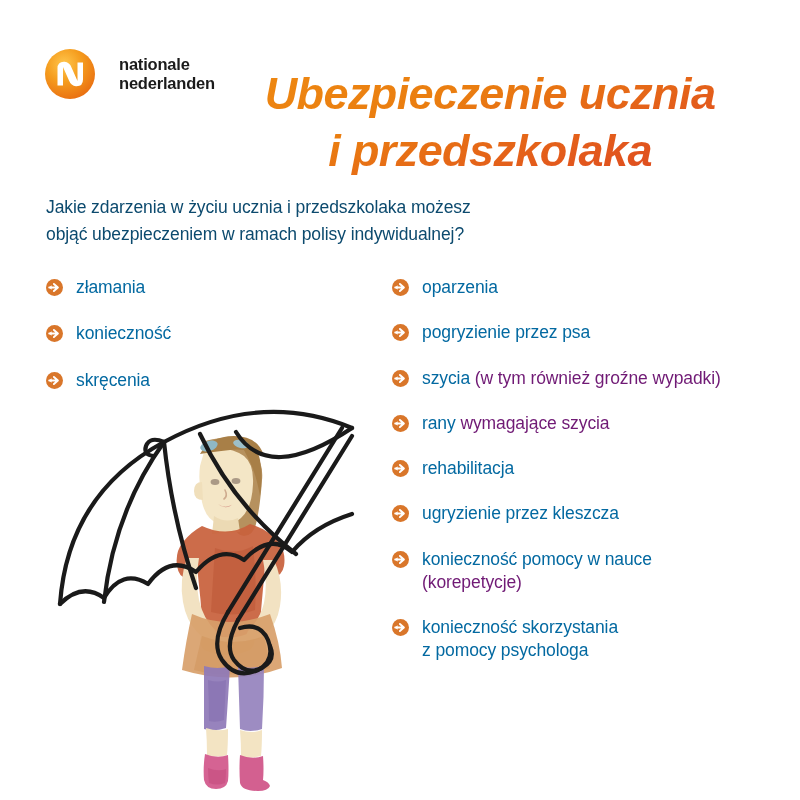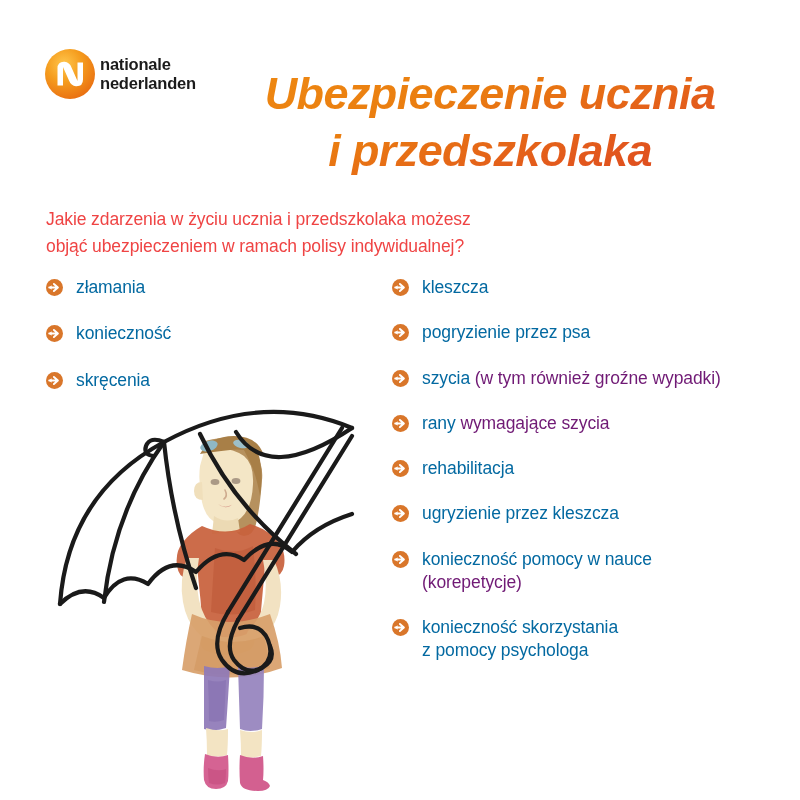--- a/index.html
+++ b/index.html
@@ -22,21 +22,21 @@
     position: absolute;
     left: 0; top: 0;
     width: 800px; height: 175px;
   }
 
   .logo {
     position: absolute;
     left: 44px; top: 48px;
     display: flex;
     align-items: center;
-    gap: 4px;
+    gap: 23px;
   }
   .logo-mark {
     width: 52px; height: 52px;
     flex: 0 0 52px;
     border-radius: 50%;
     position: relative;
   }
   .logo-mark svg { display: block; }
   .logo-words {
     display: flex;
@@ -61,25 +61,25 @@
     -webkit-background-clip: text;
     background-clip: text;
     color: transparent;
     -webkit-text-fill-color: transparent;
   }
   .title-line { display: block; font-style: italic; }
 
   
   .lead {
     position: absolute;
-    left: 46px; top: 206px;
+    left: 46px; top: 194px;
     width: 560px;
     font-size: 17.5px;
     line-height: 1.52;
-    color: #ef4444;
+    color: #0c4a6e;
     letter-spacing: -0.1px;
   }
   .lead-line { display: block; }
 
   
   .col-left {
     position: absolute;
     left: 46px; top: 276px;
     width: 330px;
   }
@@ -195,21 +195,21 @@
 <div class="col-right">
 
   <div class="li">
     <span class="bullet">
       <svg width="17" height="17" viewBox="0 0 17 17" aria-hidden="true">
         <circle cx="8.5" cy="8.5" r="8.5" fill="#d9762a"></circle>
         <path d="M3.2 8.5 h7.1 M7.9 5.0 L11.9 8.5 L7.9 12.0" fill="none" stroke="#ffffff" stroke-width="1.9" stroke-linecap="round" stroke-linejoin="round"></path>
         <path d="M3.1 8.5 L5.6 6.2 L5.6 10.8 Z" fill="#ffffff"></path>
       </svg>
     </span>
-    <span class="t-orange">kleszcza</span><span class="t-dark"></span>
+    <span class="t-orange">oparzenia</span><span class="t-dark"></span>
   </div>
 
   <div class="li">
     <span class="bullet">
       <svg width="17" height="17" viewBox="0 0 17 17" aria-hidden="true">
         <circle cx="8.5" cy="8.5" r="8.5" fill="#d9762a"></circle>
         <path d="M3.2 8.5 h7.1 M7.9 5.0 L11.9 8.5 L7.9 12.0" fill="none" stroke="#ffffff" stroke-width="1.9" stroke-linecap="round" stroke-linejoin="round"></path>
         <path d="M3.1 8.5 L5.6 6.2 L5.6 10.8 Z" fill="#ffffff"></path>
       </svg>
     </span>

